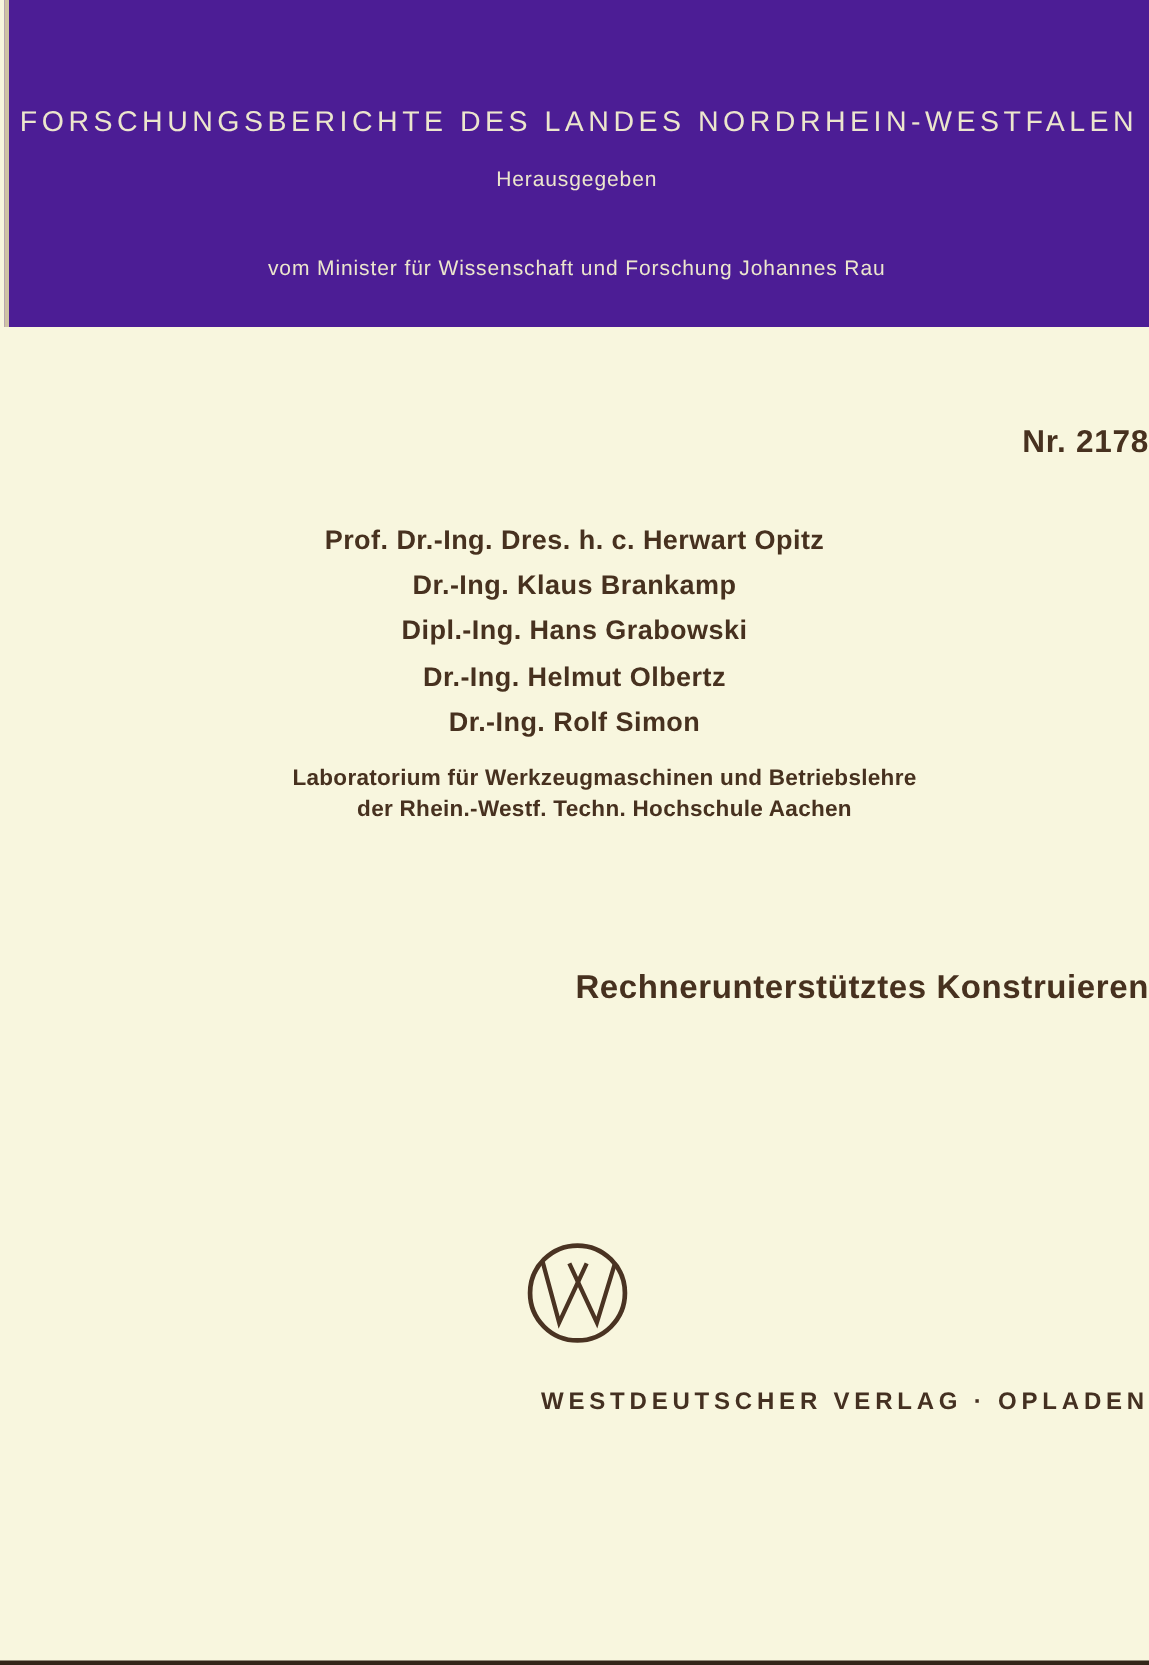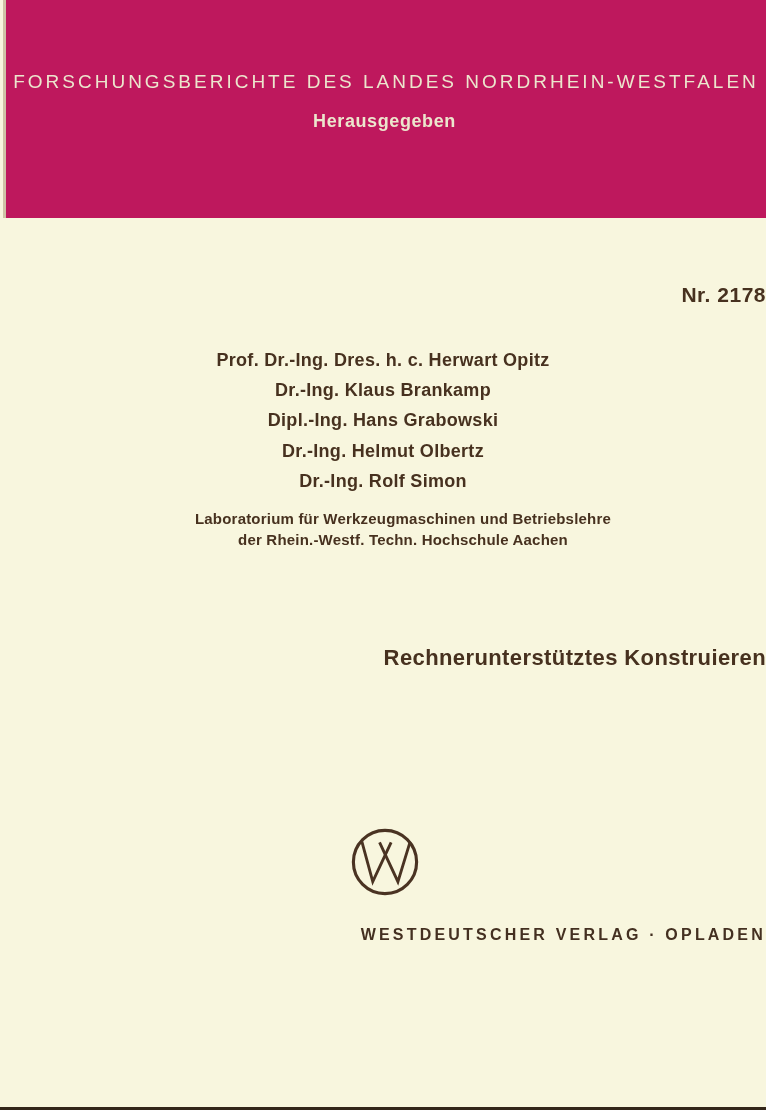--- a/index.html
+++ b/index.html
@@ -16,40 +16,40 @@
     width: 766px;
     height: 1110px;
   }
   
   .header-band {
     position: absolute;
     top: 0;
     left: 3px;
     right: 0;
     height: 218px;
-    background: #be185d;
+    background: #4c1d95;
     color: #ece6cd;
   }
   .header-line {
     position: absolute;
     left: 0;
     right: 0;
     text-align: center;
     white-space: nowrap;
   }
   .series-title {
     top: 71px;
     font-size: 19px;
     font-weight: 500;
     letter-spacing: 3px;
     text-indent: 3px;
   }
   .header-sub {
-    font-size: 18px;
-    font-weight: 700;
+    font-size: 14px;
+    font-weight: 400;
     letter-spacing: 0.6px;
   }
   .sub1 { top: 111px; }
   .sub2 { top: 140px; }
   .sub3 { top: 170px; }
 
   
   .body-line {
     position: absolute;
     left: 0;
@@ -136,20 +136,21 @@
   }
 </style>
 </head>
 <body>
 
 <div class="page">
 
   <div class="header-band">
     <div class="header-line series-title">FORSCHUNGSBERICHTE DES LANDES NORDRHEIN-WESTFALEN</div>
     <div class="header-line header-sub sub1">Herausgegeben</div>
+    <div class="header-line header-sub sub3">vom Minister für Wissenschaft und Forschung Johannes Rau</div>
     <div class="left-edge"></div>
   </div>
 
   <div class="body-line report-number">Nr. 2178</div>
 
   <div class="authors">
     <div class="author-line">Prof. Dr.-Ing. Dres. h. c. Herwart Opitz</div>
     <div class="author-line">Dr.-Ing. Klaus Brankamp</div>
     <div class="author-line">Dipl.-Ing. Hans Grabowski</div>
     <div class="author-line">Dr.-Ing. Helmut Olbertz</div>

